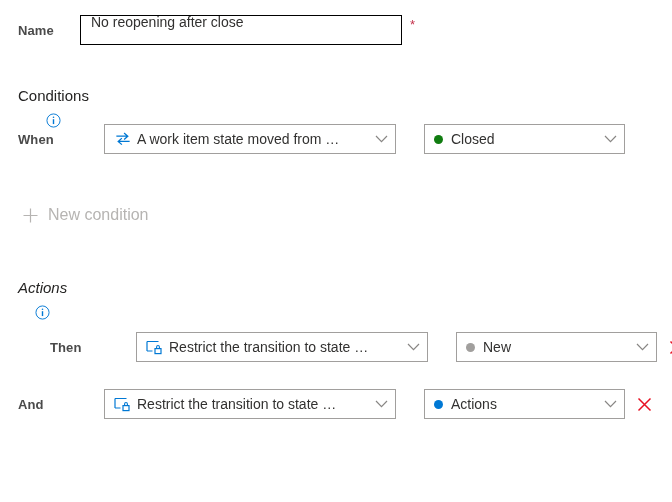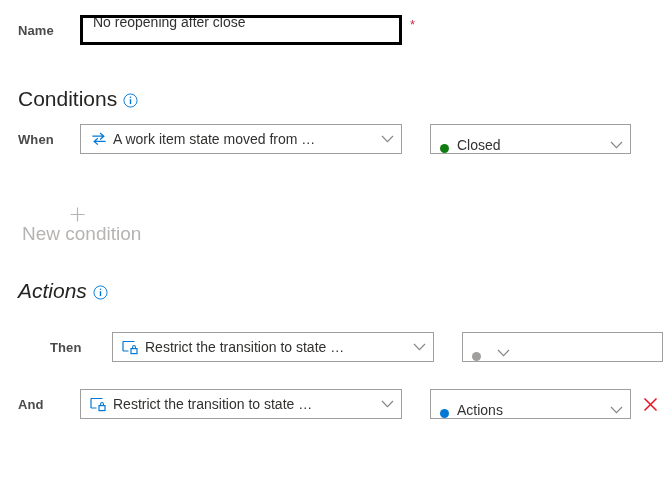--- a/index.html
+++ b/index.html
@@ -39,21 +39,21 @@
     color: #4a4a4a;
     letter-spacing: .1px;
     flex: 0 0 auto;
   }
 
   
   .text-field {
     width: 322px;
     height: 30px;
     box-sizing: border-box;
-    border: 3px solid #000000;
+    border: 1px solid #000000;
     background: #ffffff;
     padding: 0 8px 16px 10px;
     font-family: "Liberation Sans", sans-serif;
     font-size: 14px;
     color: #323130;
     outline: none;
   }
   .required-star {
     color: #c4314b;
     font-size: 13px;
@@ -63,23 +63,24 @@
     margin-top: 3px;
   }
 
   
   .section-header {
     position: absolute;
     left: 18px;
     display: flex;
     align-items: center;
     gap: 6px;
-    font-size: 21px;
+    font-size: 15px;
     font-weight: 400;
     color: #252423;
+    flex-direction: column;
   }
   .info-icon {
     display: inline-flex;
     width: 15px;
     height: 15px;
     margin-top: 3px;
   }
   .info-icon svg { display: block; }
 
   
@@ -87,21 +88,21 @@
     box-sizing: border-box;
     height: 30px;
     border: 1px solid #a19f9d;
     background: #ffffff;
     display: flex;
     align-items: center;
     padding: 0 6px 0 9px;
     position: relative;
     cursor: pointer;
   }
-  .dropdown.wide { width: 322px; }
+  .dropdown.wide { width: 292px; margin-left: 24px; }
   .dropdown.state { width: 201px; }
 
   .dd-text {
     flex: 1 1 auto;
     font-size: 14px;
     color: #323130;
     white-space: nowrap;
     overflow: hidden;
     text-overflow: clip;
   }
@@ -146,24 +147,23 @@
     cursor: pointer;
     flex: 0 0 auto;
   }
   .delete-btn svg { display: block; }
 
   
   .add-link {
     position: absolute;
     display: flex;
     align-items: center;
-    font-size: 19px;
+    font-size: 16px;
     cursor: pointer;
     user-select: none;
-    flex-direction: column;
   }
   .add-link .plus {
     width: 17px;
     height: 17px;
     margin-right: 9px;
     display: inline-flex;
     align-items: center;
     justify-content: center;
   }
   .add-link .plus svg { display: block; }
@@ -172,21 +172,21 @@
 
   
   #name-row          { top: 15px;  }
   #conditions-header { top: 87px;  }
   #when-row          { top: 124px; }
   #new-condition     { top: 206px; left: 22px; }
   #actions-header    { top: 279px; font-style: italic; }
   #then-row          { top: 332px; padding-left: 32px; }
   #and-row           { top: 389px; }
   #new-action        { top: 453px; left: 22px; }
-  .state-gap { margin-left: 28px; align-items: flex-end; }
+  .state-gap { margin-left: 28px; }
 </style>
 </head>
 <body>
 
 <div class="rule-form">
 
   <div class="row" id="name-row">
     <div class="row-label">Name</div>
     <input class="text-field" type="text" value="No reopening after close" style="">
     <span class="required-star">*</span>
@@ -266,20 +266,21 @@
       <span class="dd-text">Restrict the transition to state …</span>
       <span class="chev">
         <svg width="13" height="8" viewBox="0 0 13 8">
           <path d="M1 1 L6.5 6.6 L12 1" fill="none" stroke="#888684" stroke-width="1.2"></path>
         </svg>
       </span>
     </div>
 
     <div class="dropdown state state-gap">
       <span class="state-dot" style="background:#a19f9d"></span>
+      <span class="dd-text">New</span>
       <span class="chev">
         <svg width="13" height="8" viewBox="0 0 13 8">
           <path d="M1 1 L6.5 6.6 L12 1" fill="none" stroke="#888684" stroke-width="1.2"></path>
         </svg>
       </span>
     </div>
 
     <span class="delete-btn">
       <svg width="15" height="15" viewBox="0 0 15 15">
         <path d="M1.5 1.5 L13.5 13.5 M13.5 1.5 L1.5 13.5" stroke="#e81123" stroke-width="1.5"></path>

